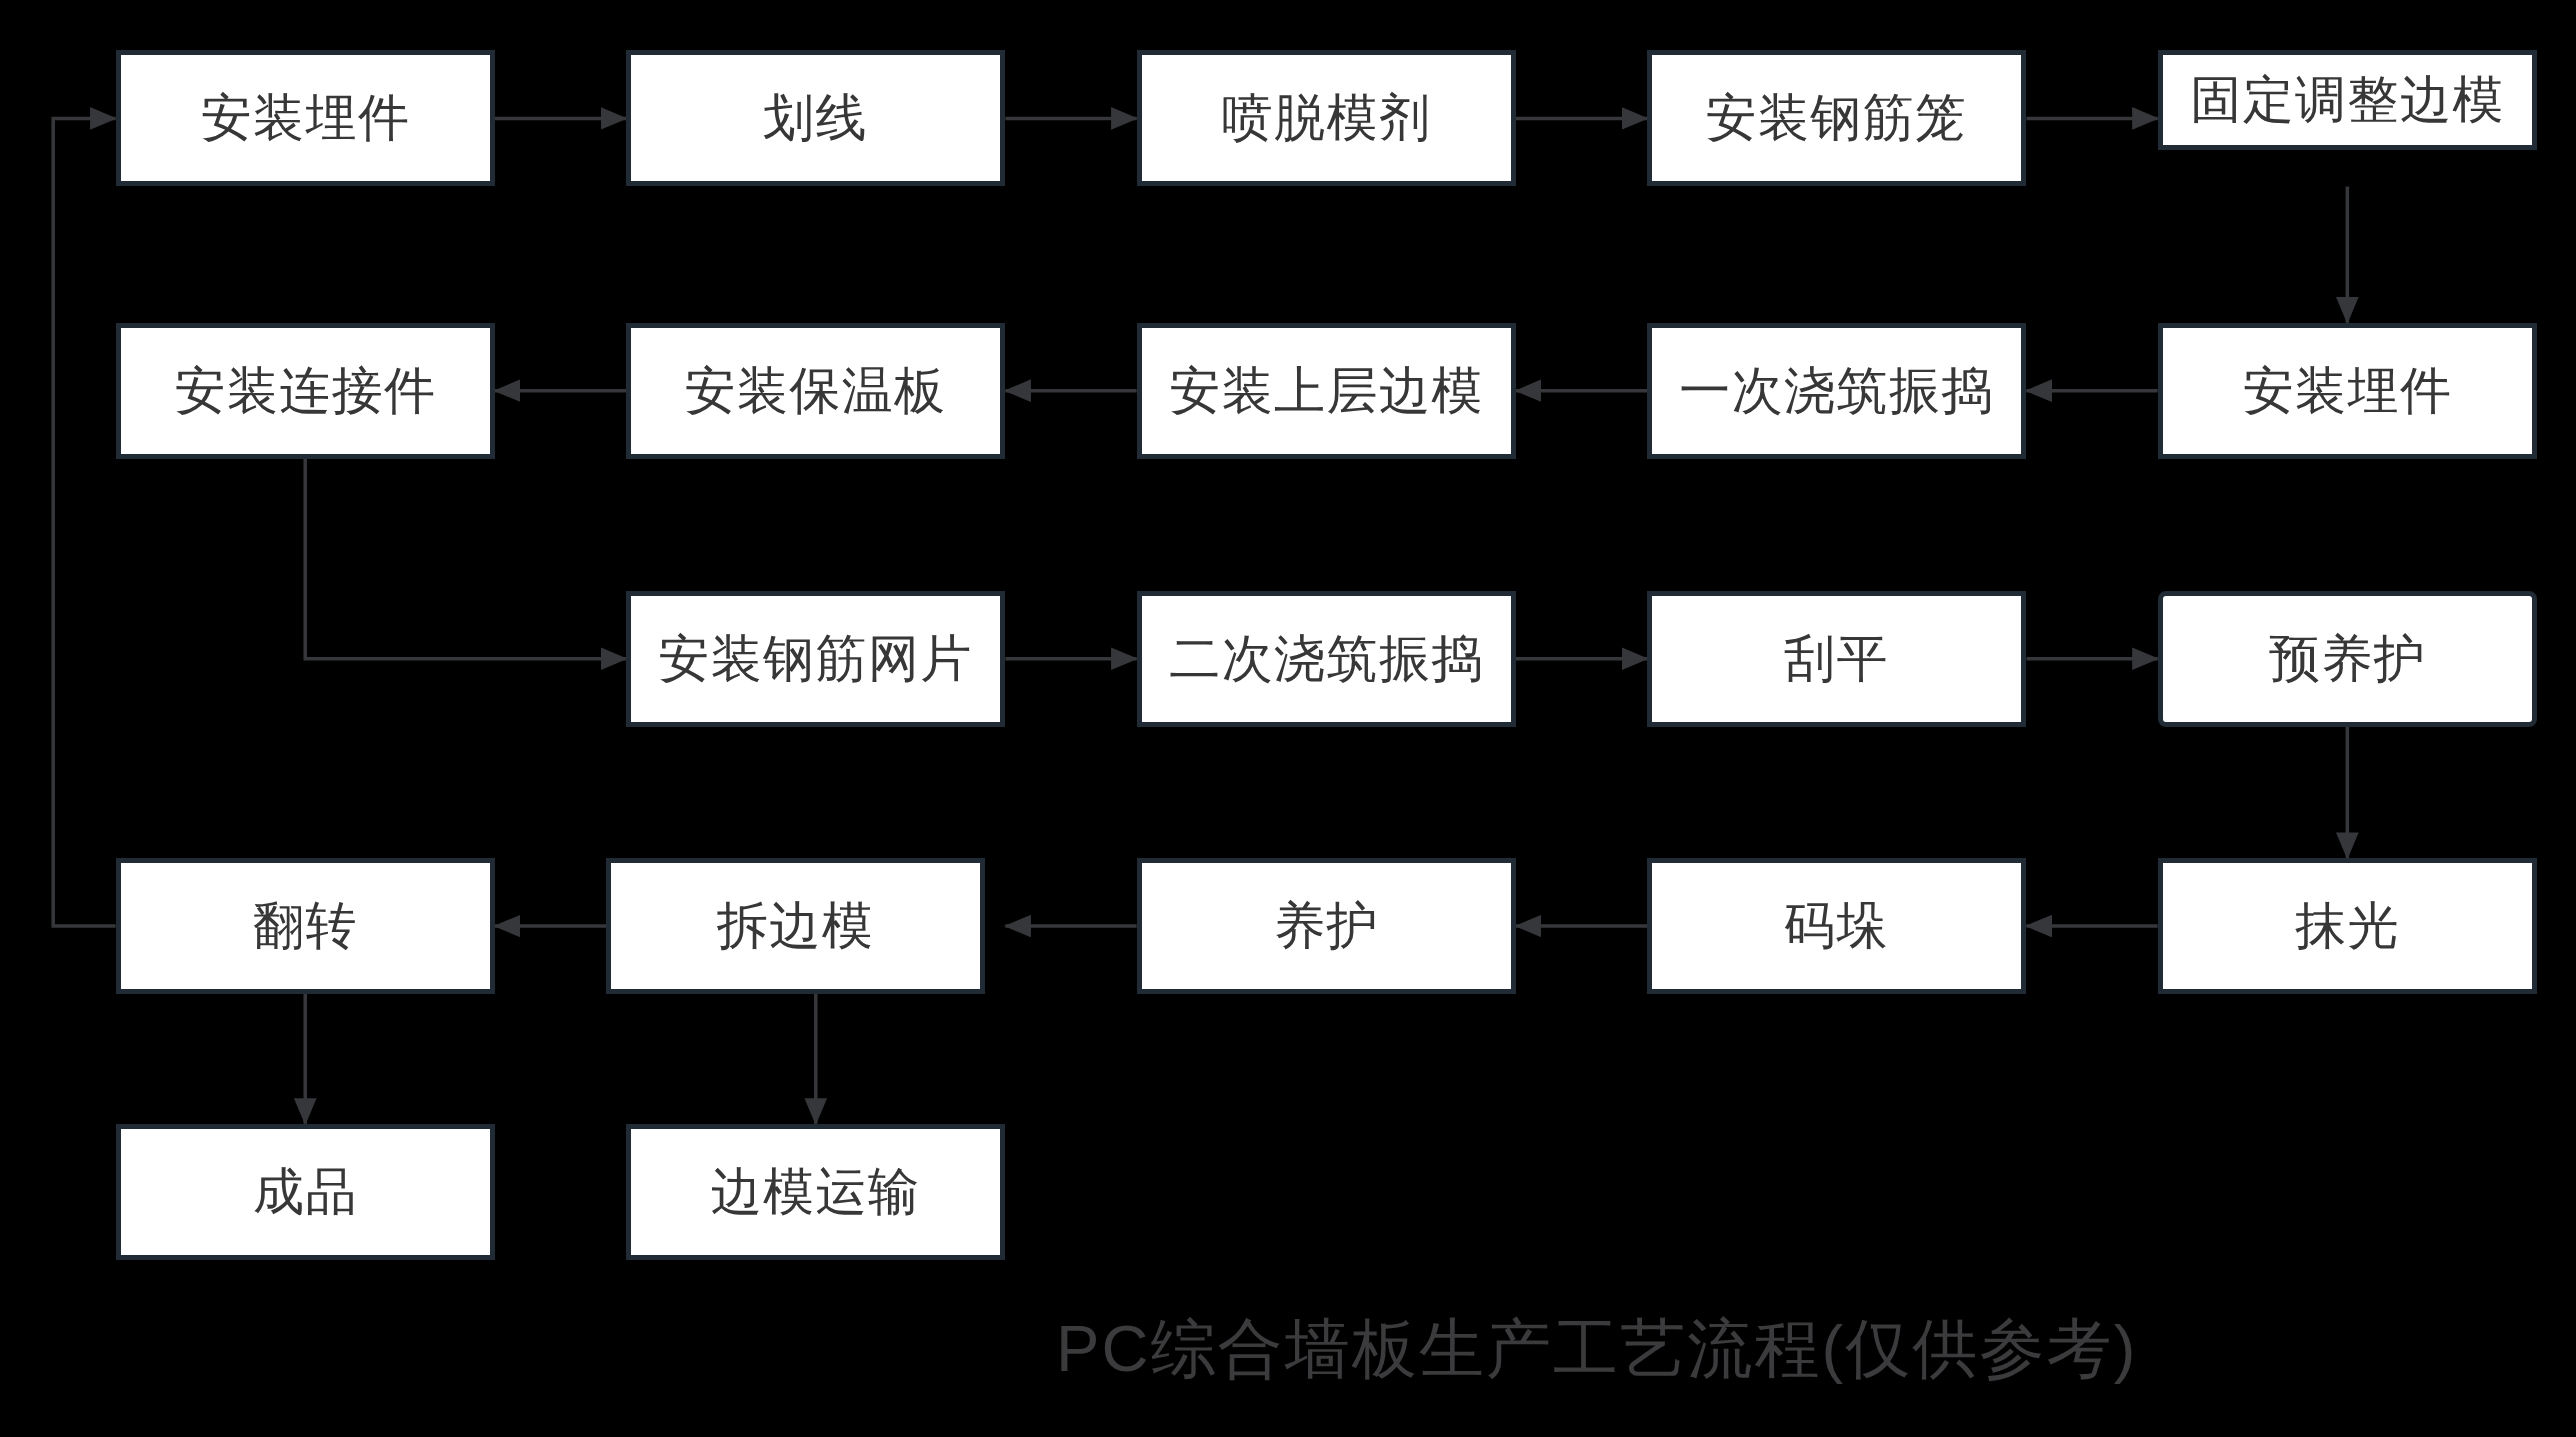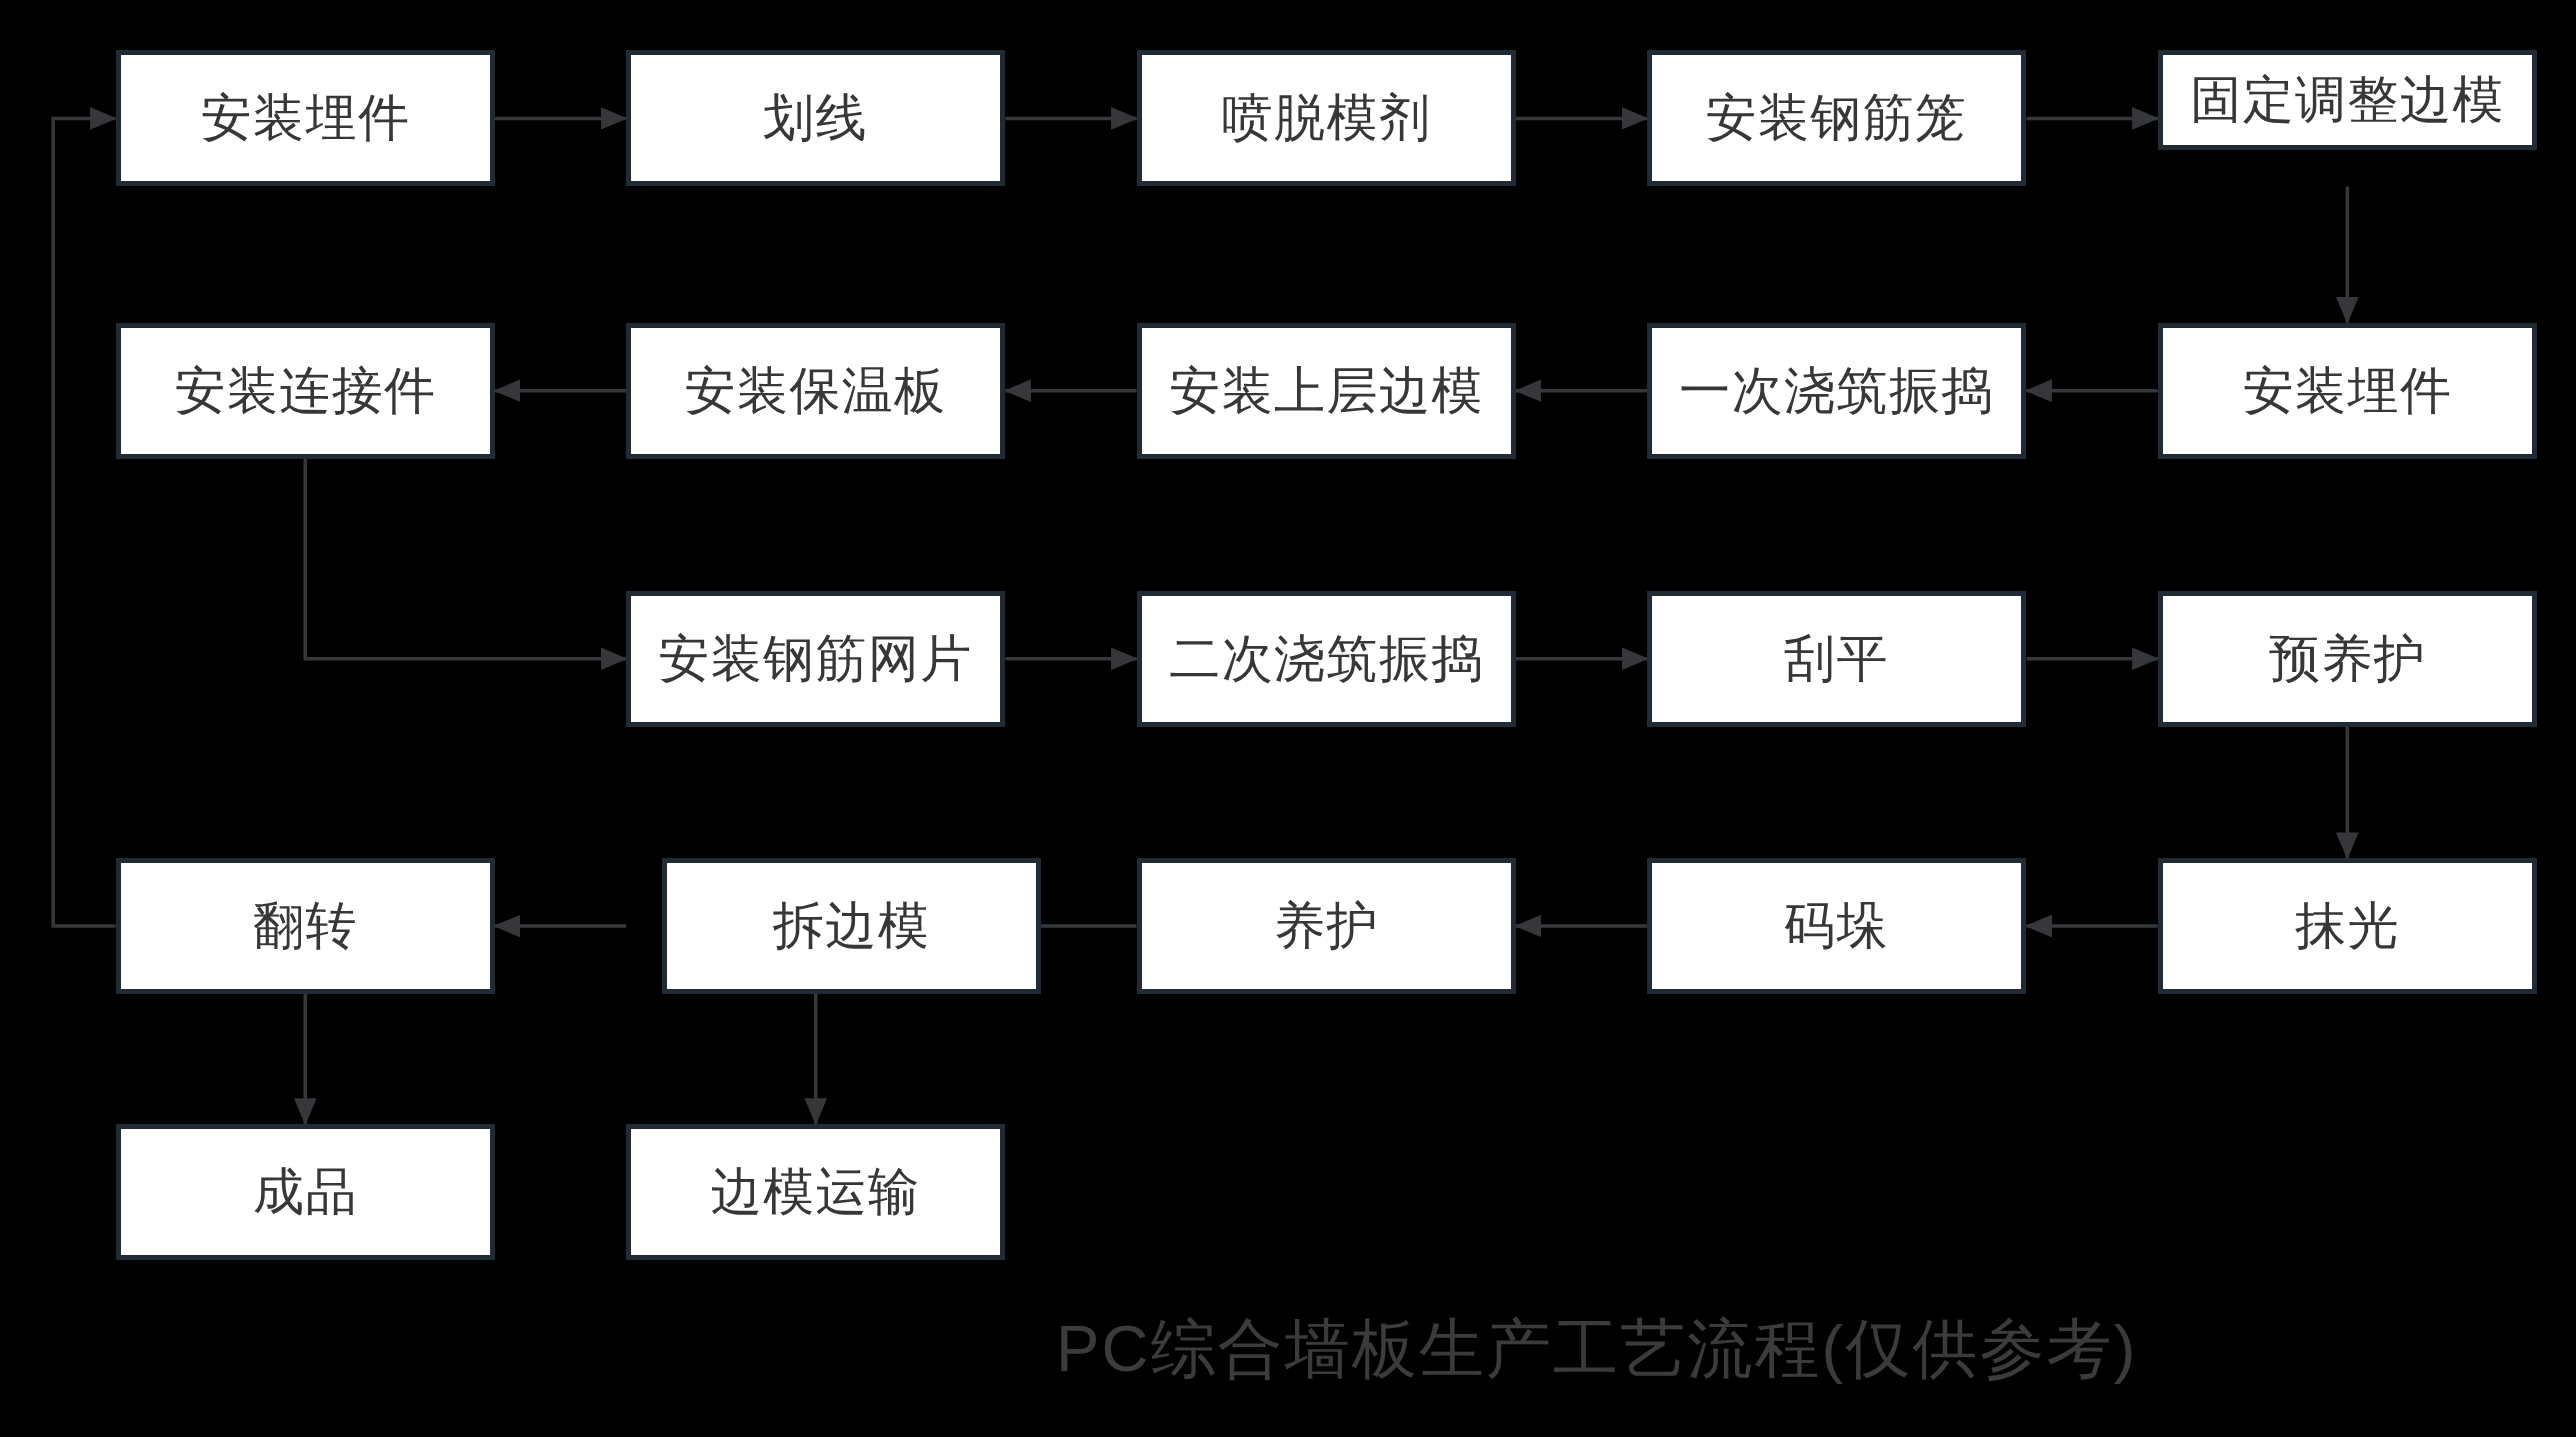--- a/index.html
+++ b/index.html
@@ -97,27 +97,27 @@
       </div>
       <div class="node" style="left: 626px; top: 591px; width: 379px; height: 136px;">
         <span class="node-label">安装钢筋网片</span>
       </div>
       <div class="node" style="left: 1137px; top: 591px; width: 379px; height: 136px;">
         <span class="node-label">二次浇筑振捣</span>
       </div>
       <div class="node" style="left: 1647px; top: 591px; width: 379px; height: 136px;">
         <span class="node-label">刮平</span>
       </div>
-      <div class="node" style="left: 2158px; top: 591px; width: 379px; height: 136px;">
+      <div class="node" style="left: 2158px; top: 591px; width: 379px; height: 136px; border-radius: 8px;">
         <span class="node-label">预养护</span>
       </div>
       <div class="node" style="left: 116px; top: 858px; width: 379px; height: 136px;">
         <span class="node-label">翻转</span>
       </div>
-      <div class="node" style="left: 662px; top: 858px; width: 379px; height: 136px;">
+      <div class="node" style="left: 606px; top: 858px; width: 379px; height: 136px;">
         <span class="node-label">拆边模</span>
       </div>
       <div class="node" style="left: 1137px; top: 858px; width: 379px; height: 136px;">
         <span class="node-label">养护</span>
       </div>
       <div class="node" style="left: 1647px; top: 858px; width: 379px; height: 136px;">
         <span class="node-label">码垛</span>
       </div>
       <div class="node" style="left: 2158px; top: 858px; width: 379px; height: 136px;">
         <span class="node-label">抹光</span>

